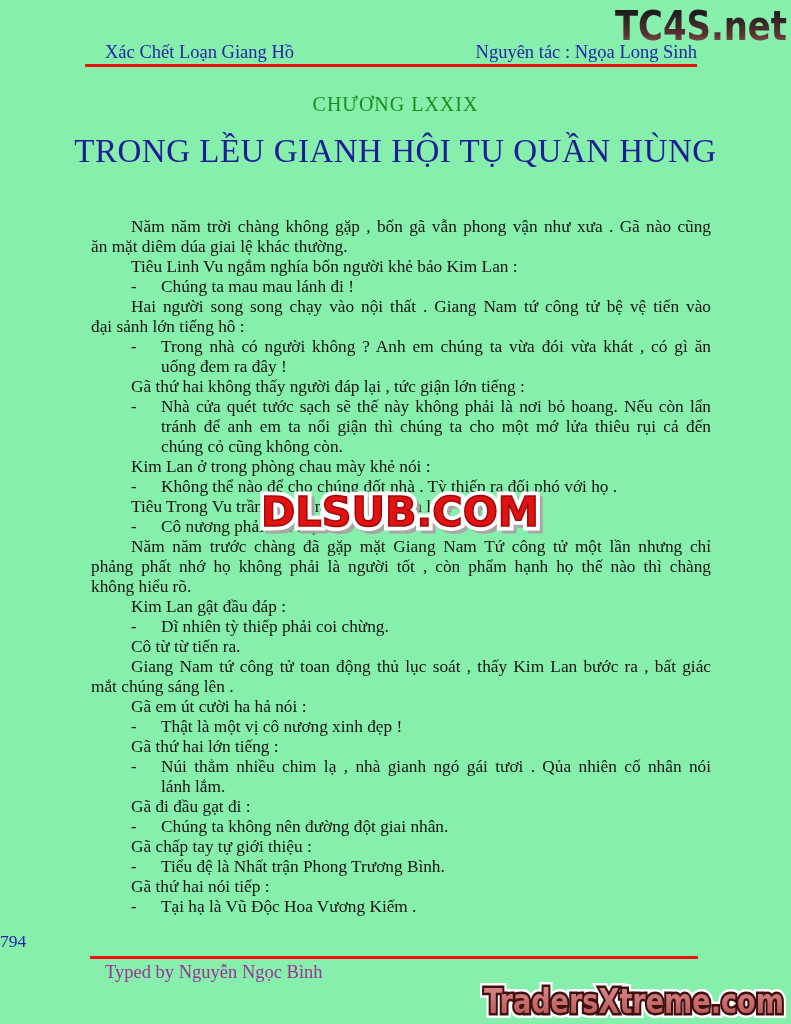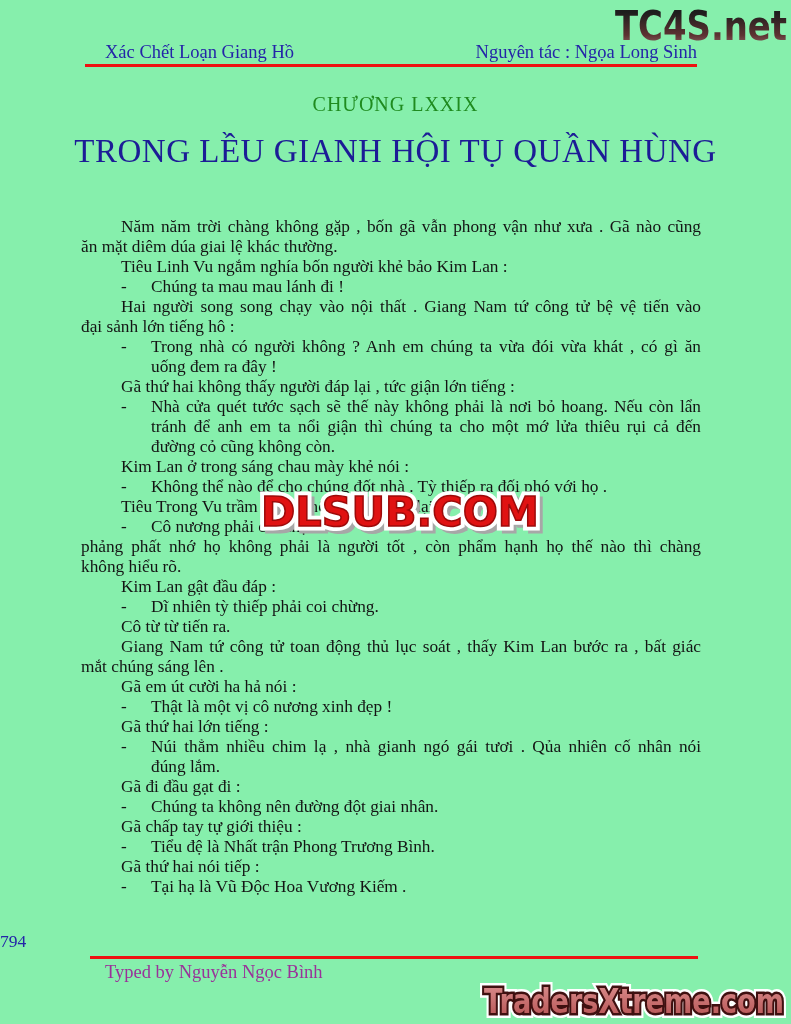--- a/index.html
+++ b/index.html
@@ -16,21 +16,21 @@
   .header-row .left{padding-left:20px;}
   .hrule{position:absolute;left:85px;top:64px;width:612px;height:3px;background:#ee1111;}
 
   
   .chapter-number{position:absolute;top:93px;left:0;width:100%;text-align:center;
                   font-size:20px;color:#1f8b1f;letter-spacing:1px;}
   .chapter-title{position:absolute;top:133px;left:0;width:100%;text-align:center;
                  font-size:33px;color:#1c1c96;letter-spacing:0.5px;}
 
   
-  .body-text{position:absolute;left:81px;top:217px;width:620px;
+  .body-text{position:absolute;left:91px;top:217px;width:620px;
              font-size:17.3px;line-height:20px;color:#141414;}
   .ln{position:relative;height:20px;white-space:nowrap;}
   .ln.j{white-space:normal;text-align:justify;text-align-last:justify;overflow:hidden;}
   .ln.p{padding-left:40px;}
   .ln.d,.ln.w{padding-left:70px;}
   .ln .dash{position:absolute;left:40px;top:0;}
 
   
   .dlsub{position:absolute;left:252px;top:486px;width:296px;height:54px;}
 
@@ -76,37 +76,38 @@
       <div class="ln c">ăn mặt diêm dúa giai lệ khác thường.</div>
       <div class="ln p">Tiêu Linh Vu ngắm nghía bốn người khẻ bảo Kim Lan :</div>
       <div class="ln d"><span class="dash">-</span>Chúng ta mau mau lánh đi !</div>
       <div class="ln p j">Hai người song song chạy vào nội thất . Giang Nam tứ công tử bệ vệ tiến vào</div>
       <div class="ln c">đại sảnh lớn tiếng hô :</div>
       <div class="ln d j"><span class="dash">-</span>Trong nhà có người không ? Anh em chúng ta vừa đói vừa khát , có gì ăn</div>
       <div class="ln w">uống đem ra đây !</div>
       <div class="ln p">Gã thứ hai không thấy người đáp lại , tức giận lớn tiếng :</div>
       <div class="ln d j"><span class="dash">-</span>Nhà cửa quét tước sạch sẽ thế này không phải là nơi bỏ hoang. Nếu còn lẩn</div>
       <div class="ln w j">tránh để anh em ta nổi giận thì chúng ta cho một mớ lửa thiêu rụi cả đến</div>
-      <div class="ln w">đường cỏ cũng không còn.</div>
-      <div class="ln p">Kim Lan ở trong sáng chau mày khẻ nói :</div>
+      <div class="ln w">chúng cỏ cũng không còn.</div>
+      <div class="ln p">Kim Lan ở trong phòng chau mày khẻ nói :</div>
       <div class="ln d"><span class="dash">-</span>Không thể nào để cho chúng đốt nhà . Tỳ thiếp ra đối phó với họ .</div>
       <div class="ln p">Tiêu Trong Vu trầm ngâm một lát khẽ dặn lại :</div>
       <div class="ln d"><span class="dash">-</span>Cô nương phải cẩn thận .</div>
+      <div class="ln p j">Năm năm trước chàng đã gặp mặt Giang Nam Tứ công tử một lần nhưng chỉ</div>
       <div class="ln c j">phảng phất nhớ họ không phải là người tốt , còn phẩm hạnh họ thế nào thì chàng</div>
       <div class="ln c">không hiểu rõ.</div>
       <div class="ln p">Kim Lan gật đầu đáp :</div>
       <div class="ln d"><span class="dash">-</span>Dĩ nhiên tỳ thiếp phải coi chừng.</div>
       <div class="ln p">Cô từ từ tiến ra.</div>
       <div class="ln p j">Giang Nam tứ công tử toan động thủ lục soát , thấy Kim Lan bước ra , bất giác</div>
       <div class="ln c">mắt chúng sáng lên .</div>
       <div class="ln p">Gã em út cười ha hả nói :</div>
       <div class="ln d"><span class="dash">-</span>Thật là một vị cô nương xinh đẹp !</div>
       <div class="ln p">Gã thứ hai lớn tiếng :</div>
       <div class="ln d j"><span class="dash">-</span>Núi thẳm nhiều chim lạ , nhà gianh ngó gái tươi . Qủa nhiên cố nhân nói</div>
-      <div class="ln w">đúng lắm.</div>
+      <div class="ln w">lánh lắm.</div>
       <div class="ln p">Gã đi đầu gạt đi :</div>
       <div class="ln d"><span class="dash">-</span>Chúng ta không nên đường đột giai nhân.</div>
       <div class="ln p">Gã chấp tay tự giới thiệu :</div>
       <div class="ln d"><span class="dash">-</span>Tiểu đệ là Nhất trận Phong Trương Bình.</div>
       <div class="ln p">Gã thứ hai nói tiếp :</div>
       <div class="ln d"><span class="dash">-</span>Tại hạ là Vũ Độc Hoa Vương Kiếm .</div>
     </div>
 
   <svg class="dlsub" viewBox="0 0 296 54">
     <text x="152" y="44" font-size="40" text-anchor="middle" fill="#a7a7a7" stroke="#a7a7a7" stroke-width="7" textLength="278" lengthAdjust="spacingAndGlyphs">DLSUB.COM</text>

